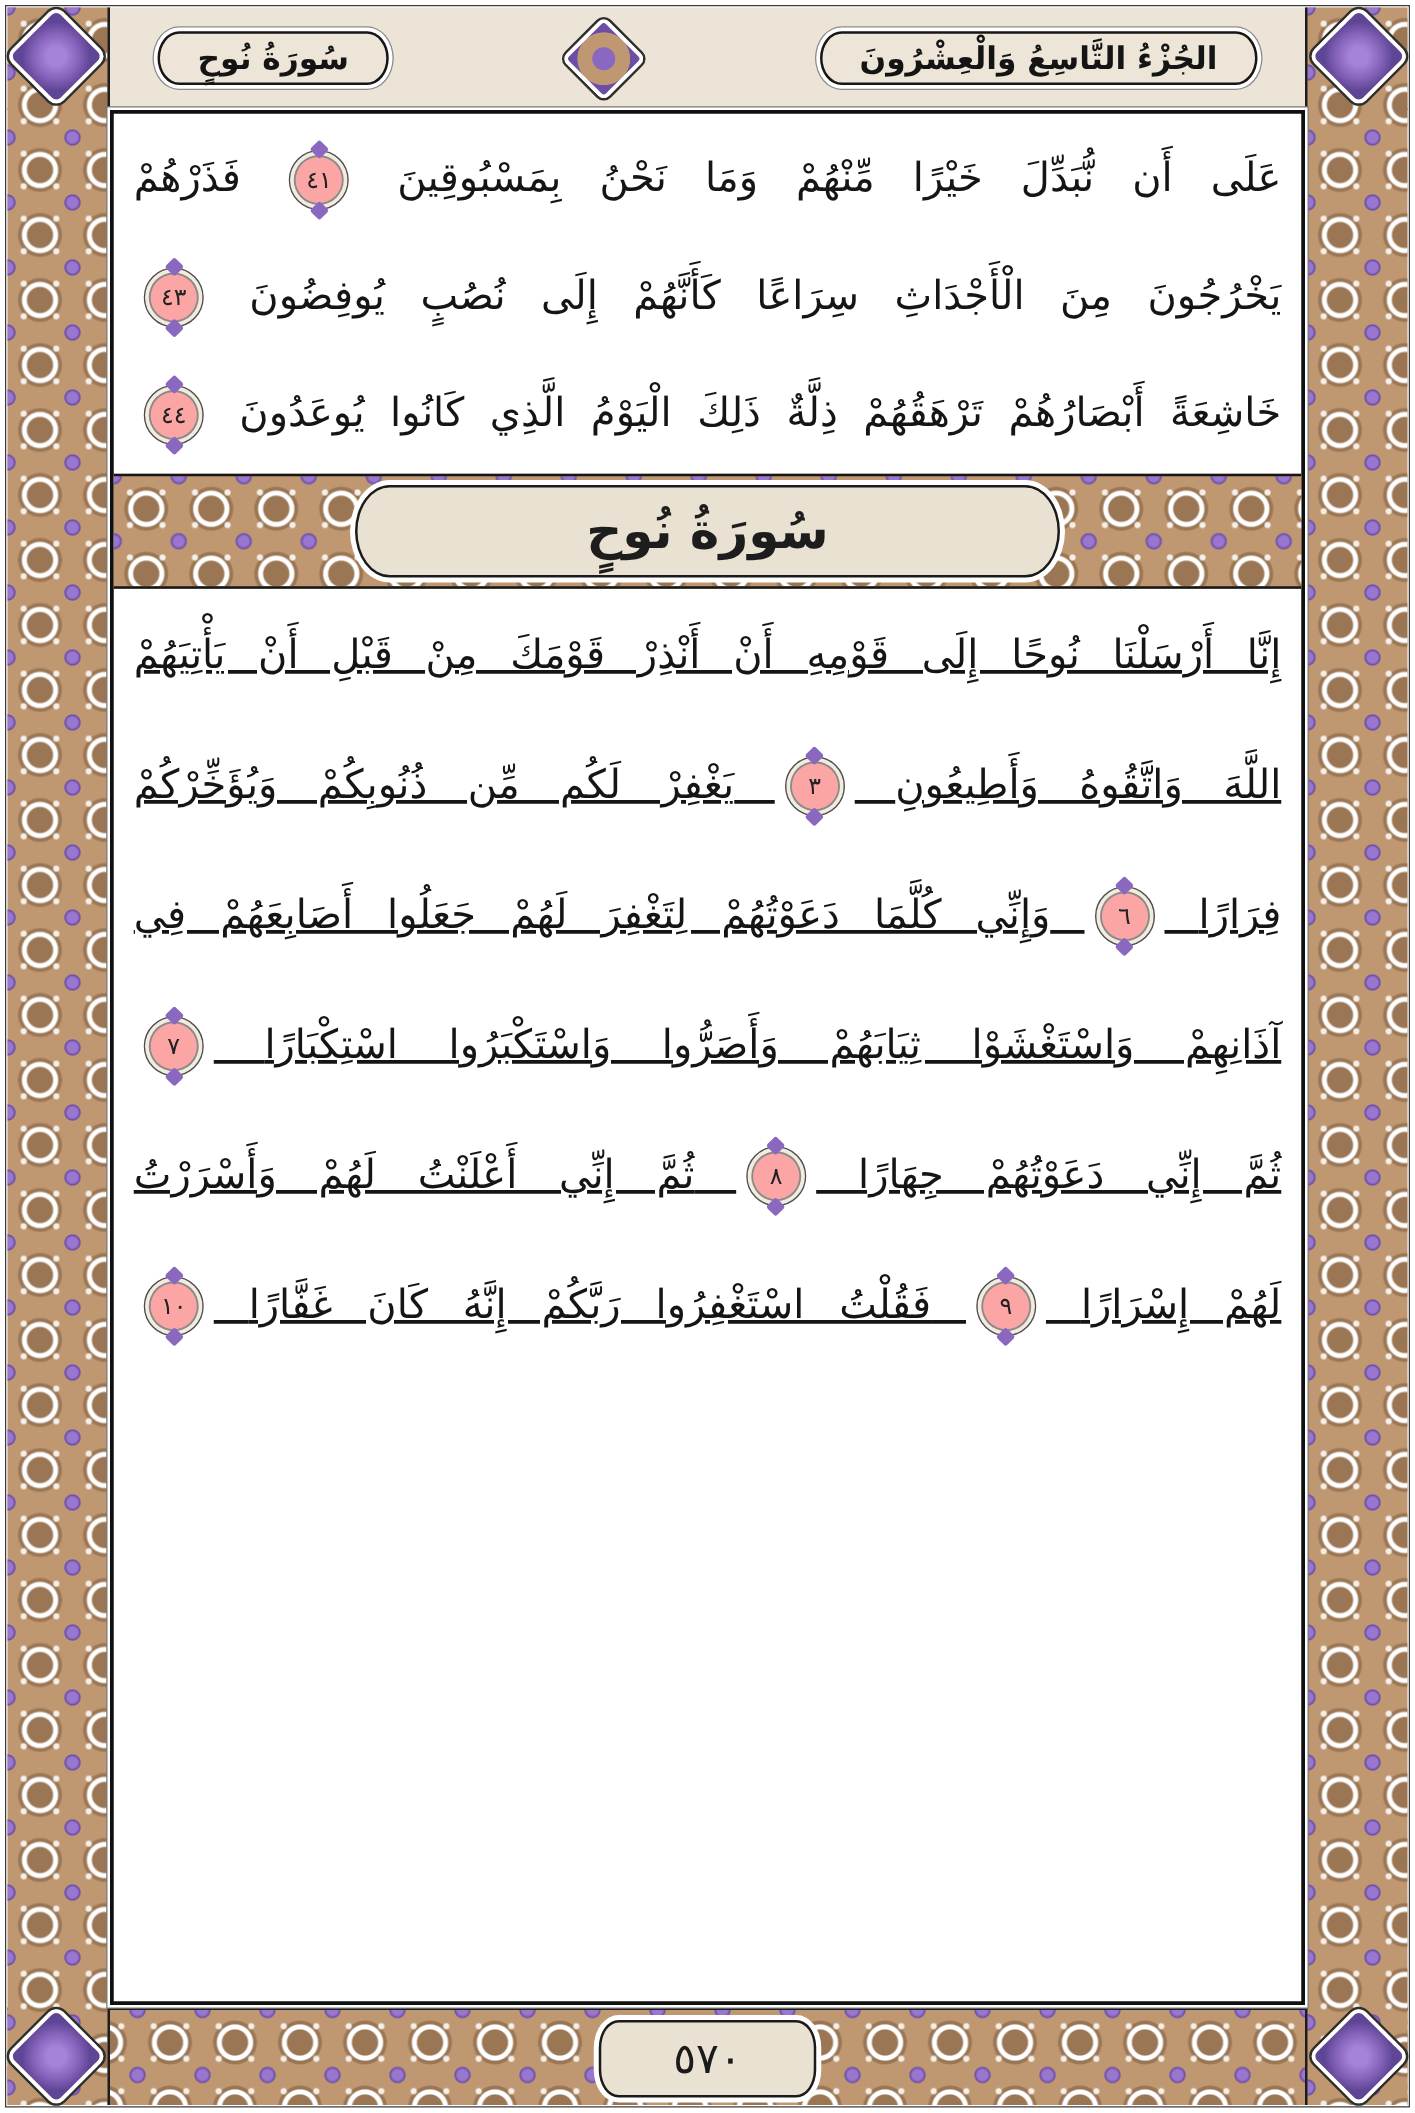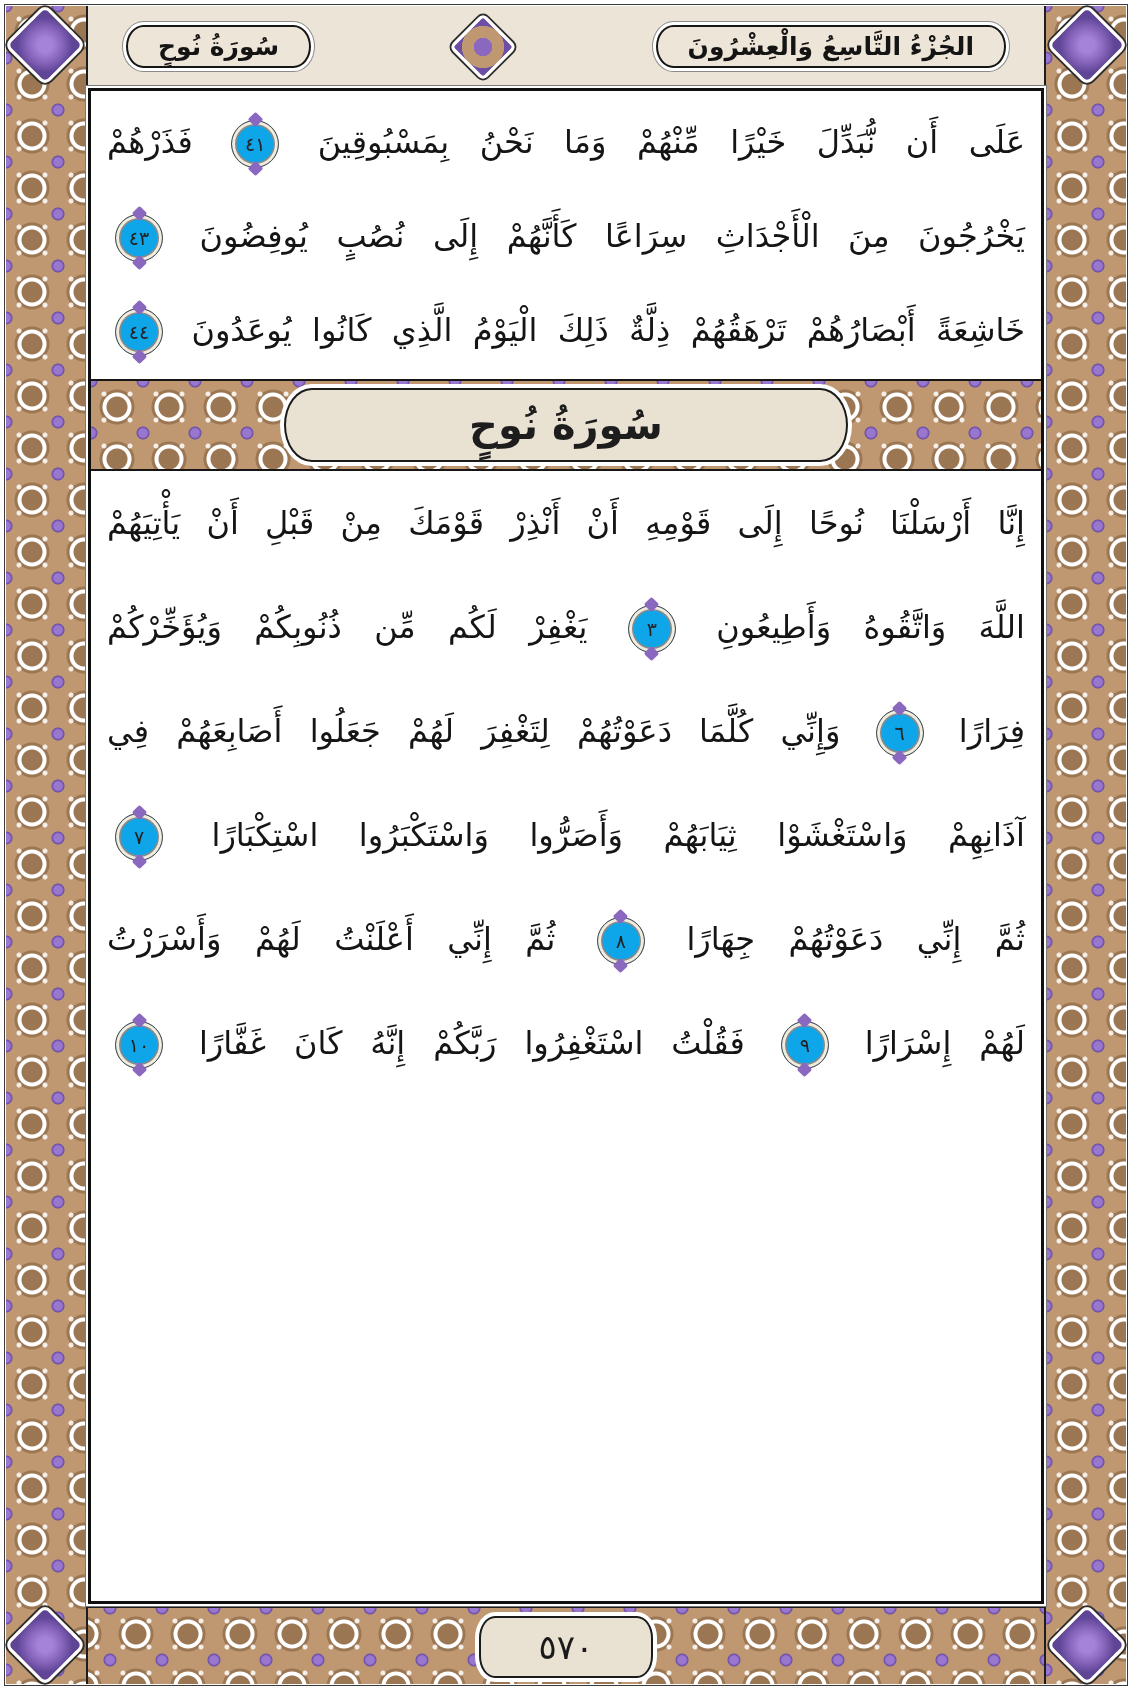--- a/index.html
+++ b/index.html
@@ -40,25 +40,25 @@
   .hdr-orn{width:42px;height:42px;transform:rotate(45deg);border:3px solid #fff;
     box-shadow:0 0 0 2px #2f2f2f;border-radius:6px;
     background:radial-gradient(circle,#8b68bf 30%,#bf9872 32%,#bf9872 70%,#6c4ea6 72%);}
   
   .text-panel{position:absolute;left:88px;top:88px;width:956px;height:1516px;
     background:#ffffff;border:3px solid #101010;box-sizing:border-box;z-index:2;
     box-shadow:0 0 0 2px #ffffff,0 0 0 3px #7a7a7a;padding:4px 16px 0 16px;}
   .quran-line{direction:rtl;text-align:justify;text-align-last:justify;
     font-size:32px;white-space:nowrap;color:#151515;}
   .lines-top .quran-line{line-height:94px;height:94px;}
-  .lines-bottom .quran-line{line-height:104px;height:104px;}
+  .lines-bottom .quran-line{line-height:104px;height:104px;text-decoration:underline;}
   .vtext{letter-spacing:.5px;margin-top:13px;}
   
   .ayah-marker{position:relative;display:inline-flex;align-items:center;justify-content:center;
-    width:46px;height:46px;border-radius:50%;background:#0ea5e9;vertical-align:middle;
+    width:46px;height:46px;border-radius:50%;background:#fca5a5;vertical-align:middle;
     border:1.5px solid #4c4c4c;box-shadow:inset 0 0 0 3px #f2ecdf,inset 0 0 0 4.5px #8a8a8a;
     font-size:19px;line-height:1;color:#222;margin:0 8px;text-align:right;text-align-last:center;}
   .ayah-marker::before,.ayah-marker::after{content:"";position:absolute;left:50%;
     width:11px;height:11px;margin-left:-5.5px;background:#8b68bf;transform:rotate(45deg);
     border-radius:2px;}
   .ayah-marker::before{top:-7px;} .ayah-marker::after{bottom:-7px;}
   
   .surah-band{height:88px;margin:2px -16px 0 -16px;border-top:2.5px solid #161616;
     border-bottom:2.5px solid #161616;position:relative;display:flex;align-items:center;
     justify-content:center;}

